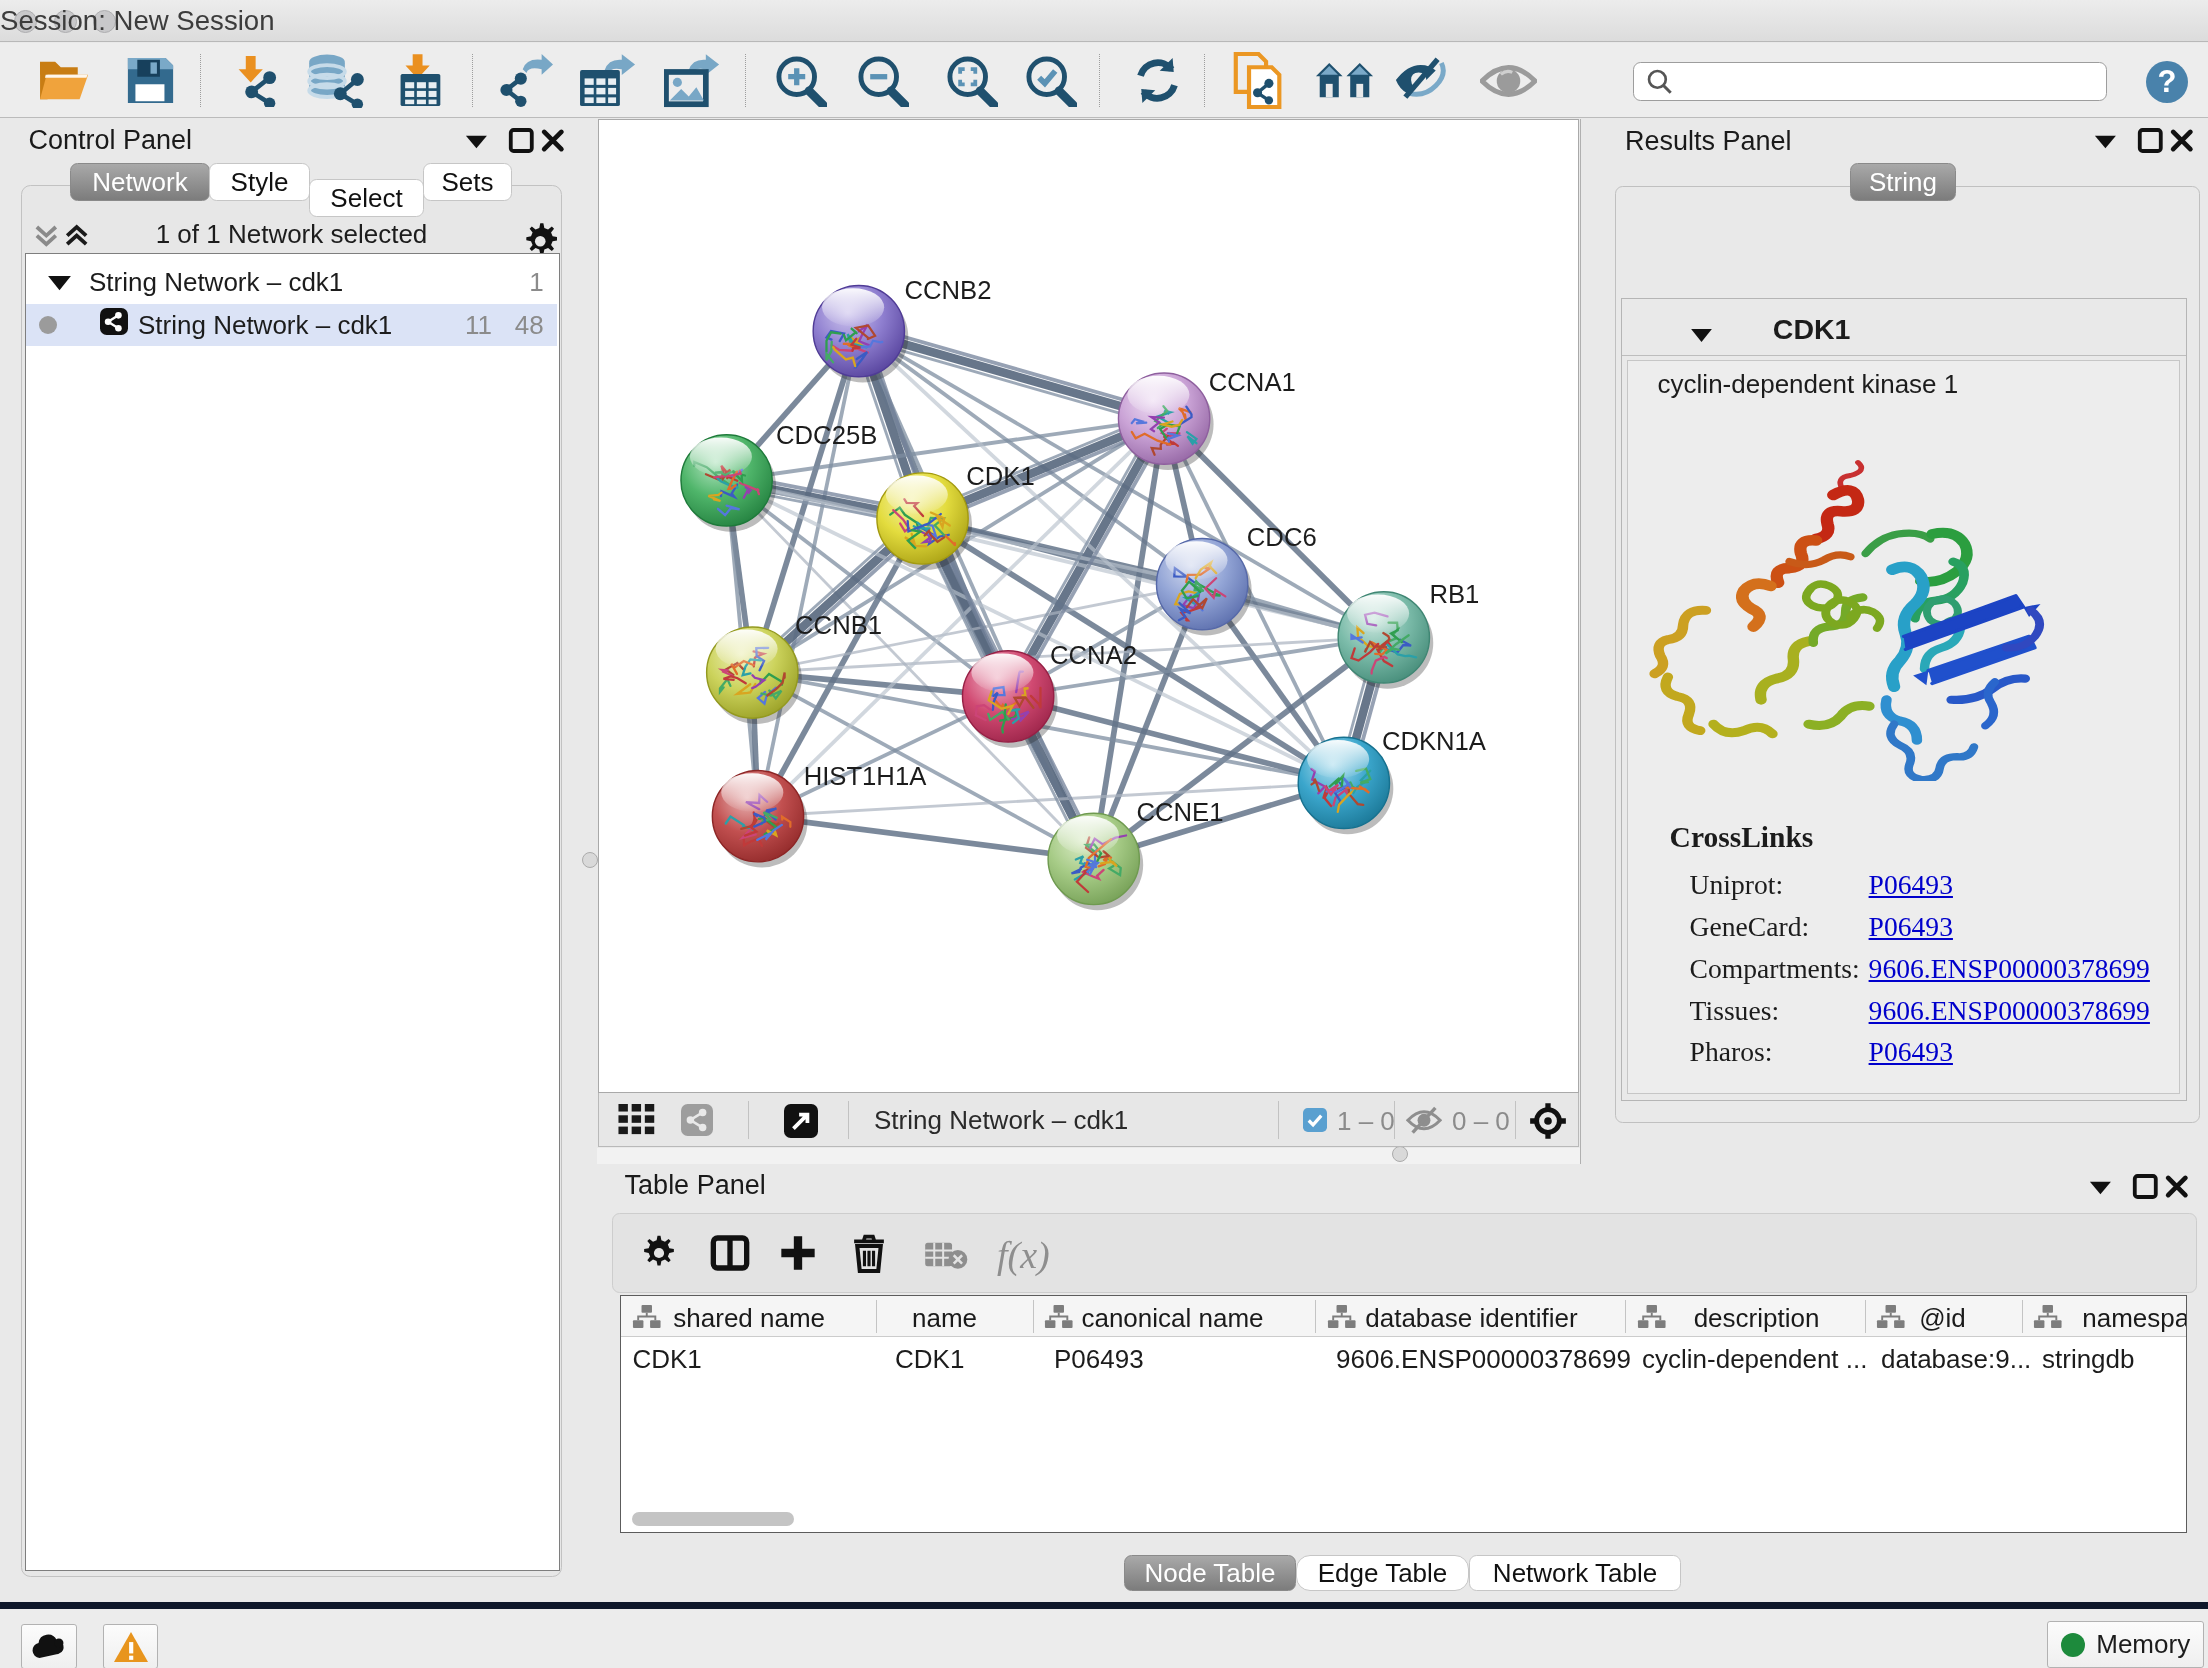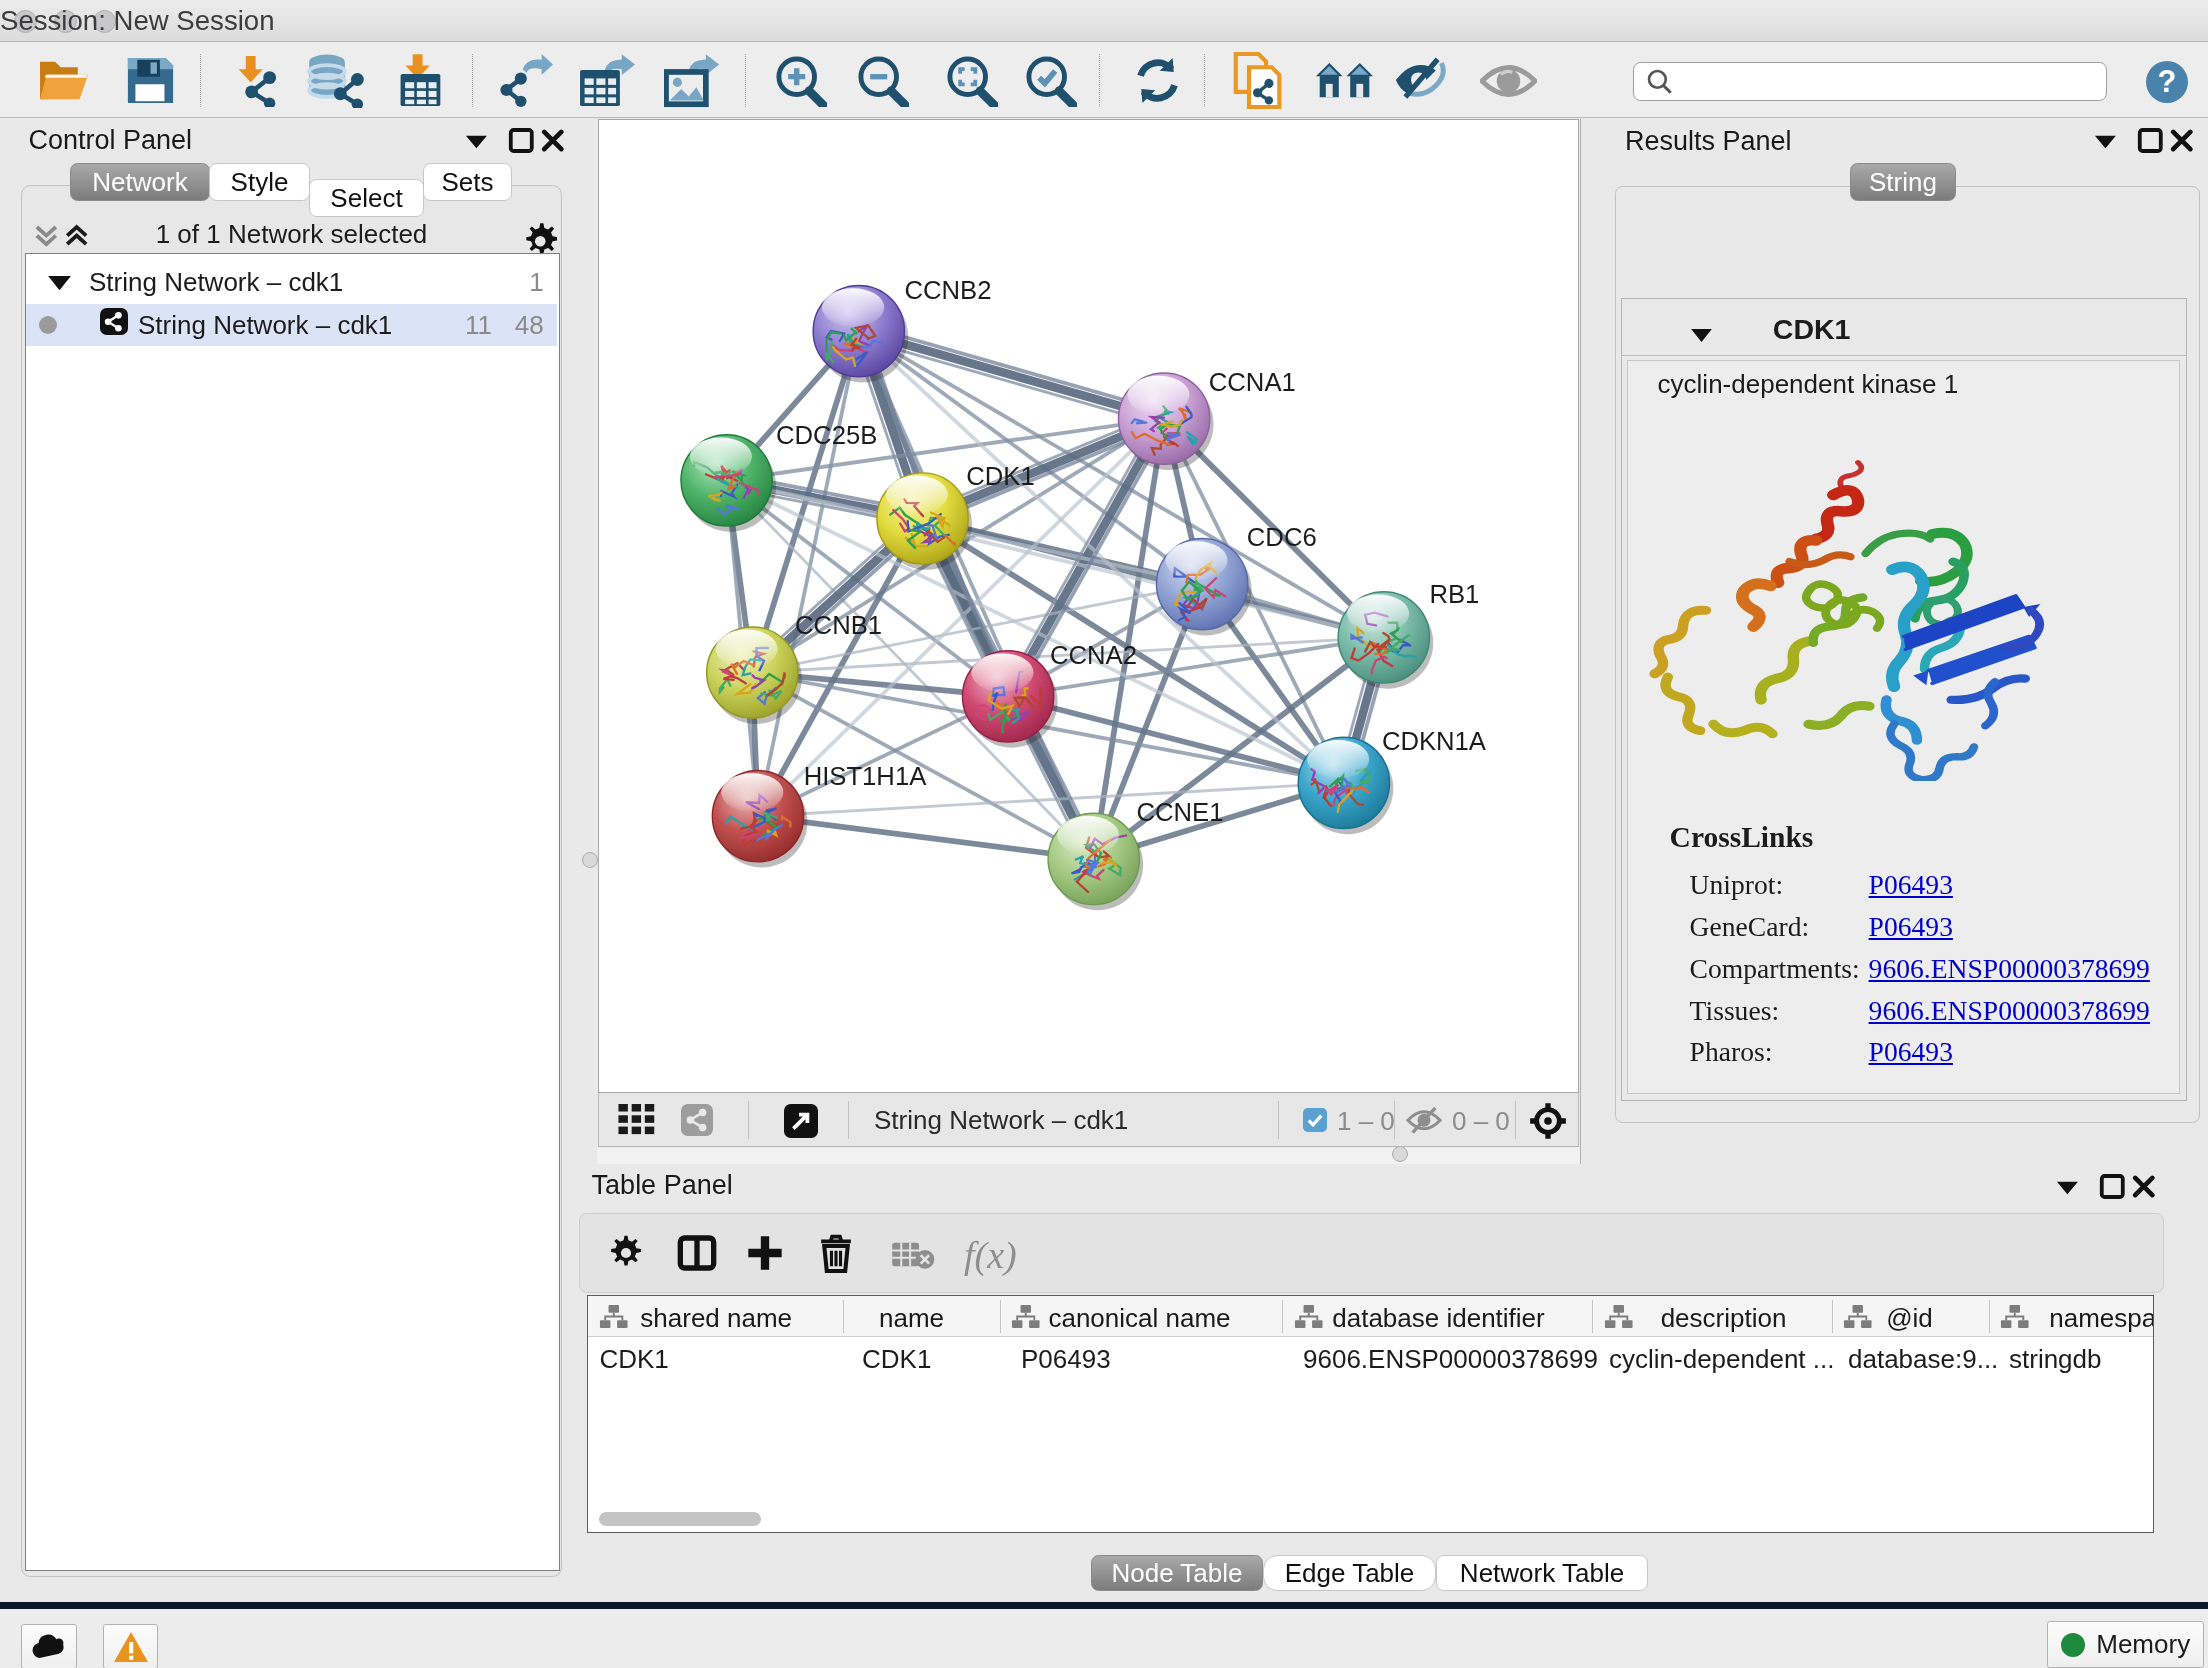--- a/index.html
+++ b/index.html
@@ -44,21 +44,21 @@
   #netbar { position:absolute; left:598px; top:1093px; width:981px; height:54px;
     background:#e7e7e7; border:1px solid #b9b9b9; border-top:none; }
 
   
   #results { position:absolute; left:1580px; top:119px; width:629px; height:1045px;
     background:#e9e9e9; border-left:1.9px solid #b0b0b0; }
   #res-pane { position:absolute; left:34px; top:67px; width:585px; height:937px;
     background:#e9e9e9; border:1px solid #c0c0c0; border-radius:7.6px; }
 
   
-  #tablepanel { position:absolute; left:564px; top:1164px; width:1611px; height:438px; }
+  #tablepanel { position:absolute; left:597px; top:1164px; width:1611px; height:438px; }
   #tp-toolbar { position:absolute; left:15px; top:49px; width:1585px; height:80px;
     background:#e3e3e3; border:1px solid #cdcdcd; border-radius:7.6px; }
   #tp-table { position:absolute; left:23px; top:131px; width:1567px; height:238px;
     background:#ffffff; border:1.9px solid #5c5c5c; overflow:hidden; }
 
   
   #statusbar { position:absolute; left:0; top:1602px; width:2208px; height:67px;
     background:#ececec; border-top:7px solid #0f172a; }
   .sbtn { position:absolute; top:15px; height:45px; background:linear-gradient(#fcfcfc,#efefef);
     border:1px solid #b2b2b2; border-radius:2.9px; display:flex; align-items:center; justify-content:center; }

